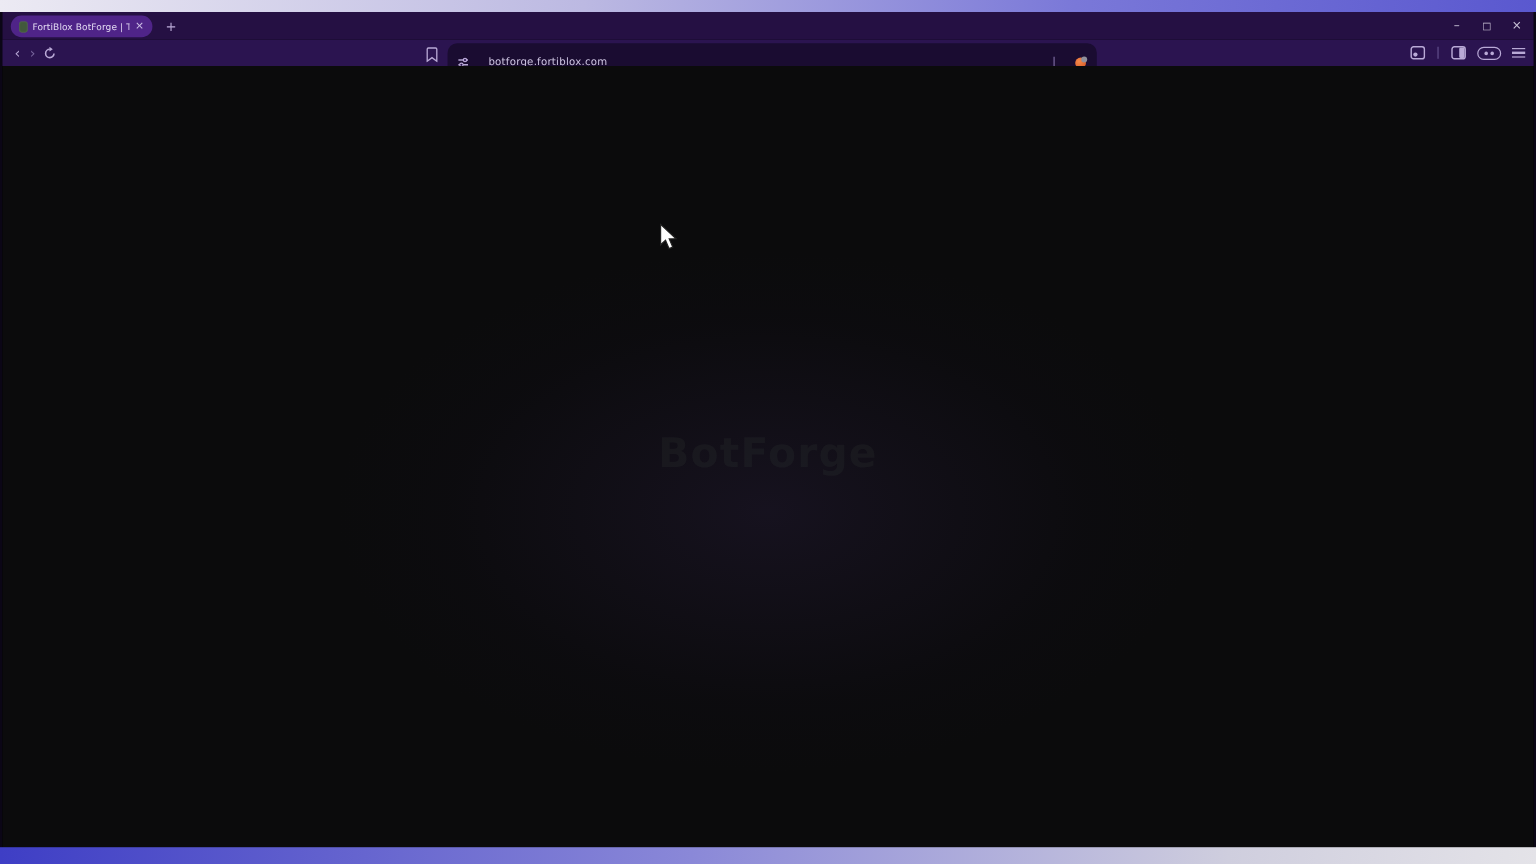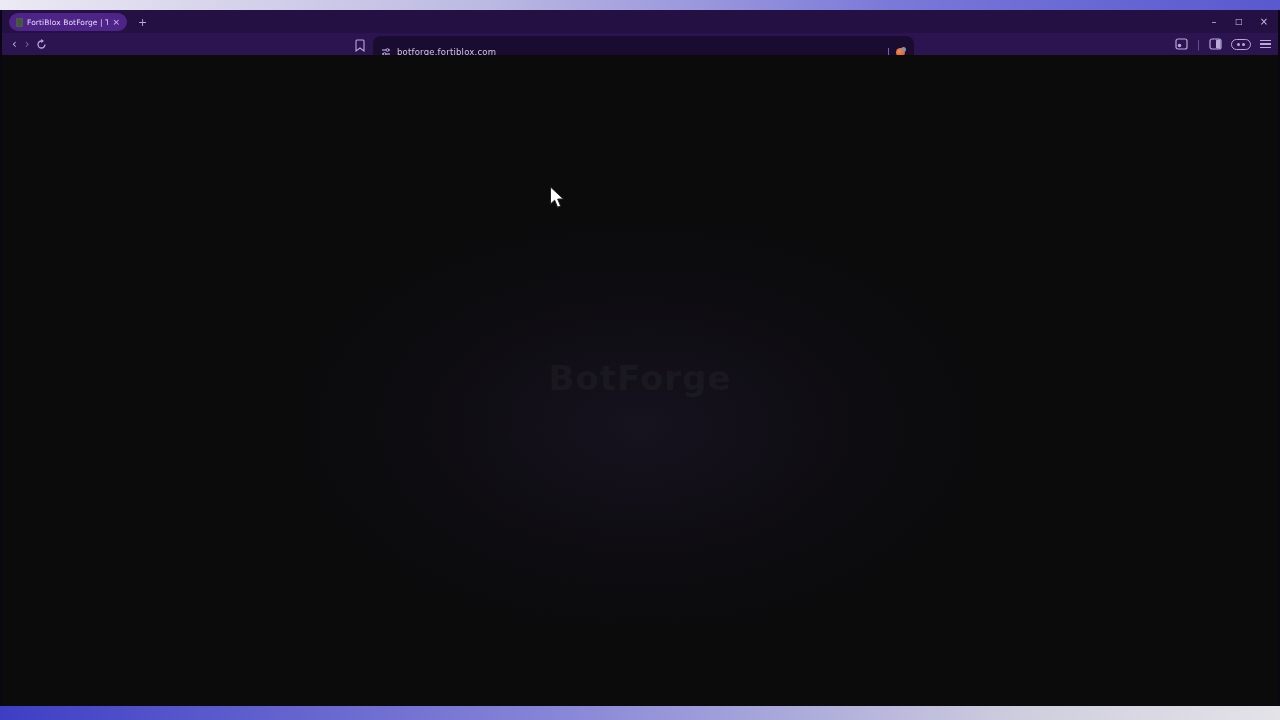--- a/index.html
+++ b/index.html
@@ -38,21 +38,21 @@
   
   .toolbar { height:22px; background:#2b1450; position:relative; flex:none;
              display:flex; align-items:center; }
   .nav-btn { color:#b9a9d6; font-size:12px; line-height:1; padding:0 4px; }
   .nav-btn.back { margin-left:6px; }
   .nav-btn.fwd { color:#77659c; }
   .reload { margin-left:2px; display:flex; align-items:center; }
   .bookmark-btn { position:absolute; left:353px; top:4px; }
   .url-pill { position:absolute; left:371px; top:3px; width:541px; height:31px;
               background:#1a0c31; border-radius:8px; display:flex; align-items:center;
-              padding:0 8px; gap:6px; }
+              padding:0 8px; gap:16px; }
   .url-text { font-size:8.5px; color:#cfc6e2; letter-spacing:0.2px; }
   .url-sep { margin-left:auto; color:#9583bd; font-size:9px; }
   .ext-avatar { width:10px; height:10px; position:relative; flex:none; }
   .ext-avatar .ball { position:absolute; left:0; bottom:0; width:9px; height:9px;
                       border-radius:50%; background:radial-gradient(circle at 35% 35%,#f58a4b,#d4521f); }
   .ext-avatar .dot { position:absolute; right:0; top:0; width:5px; height:5px;
                      border-radius:50%; background:#8f8f9a; }
   .right-icons { position:absolute; right:7px; top:0; height:22px;
                  display:flex; align-items:center; gap:9px; }
   .ticon { display:flex; align-items:center; }

